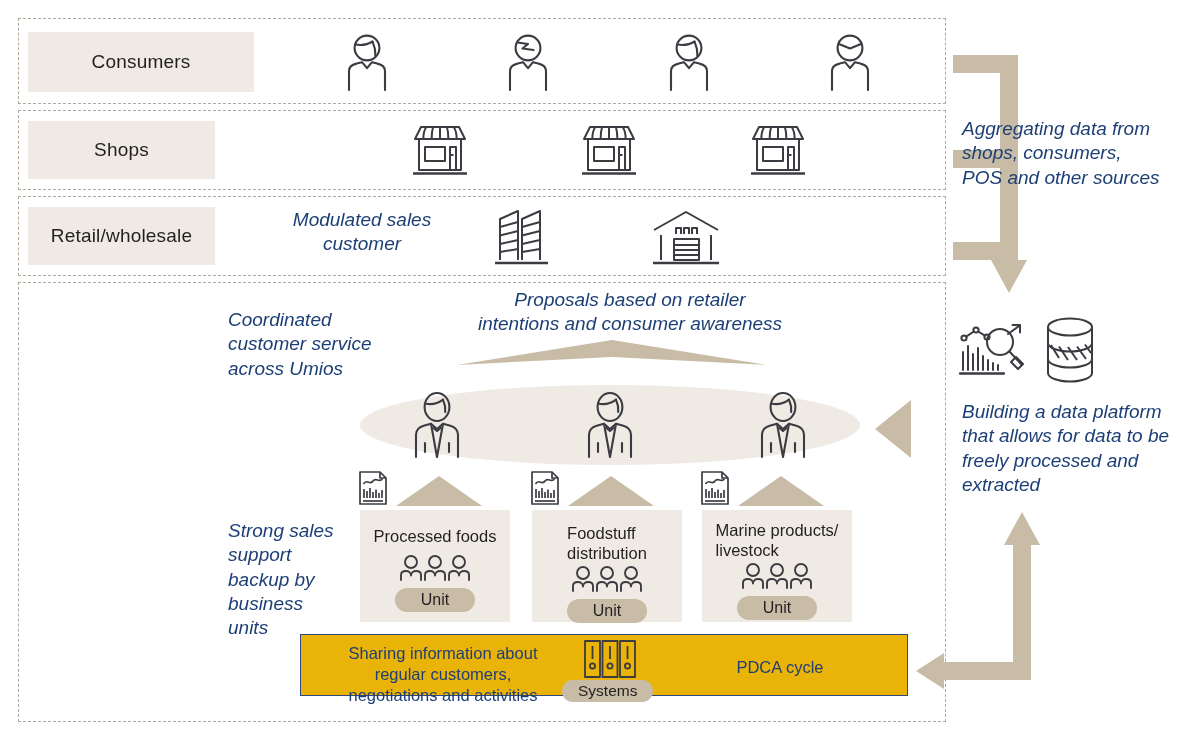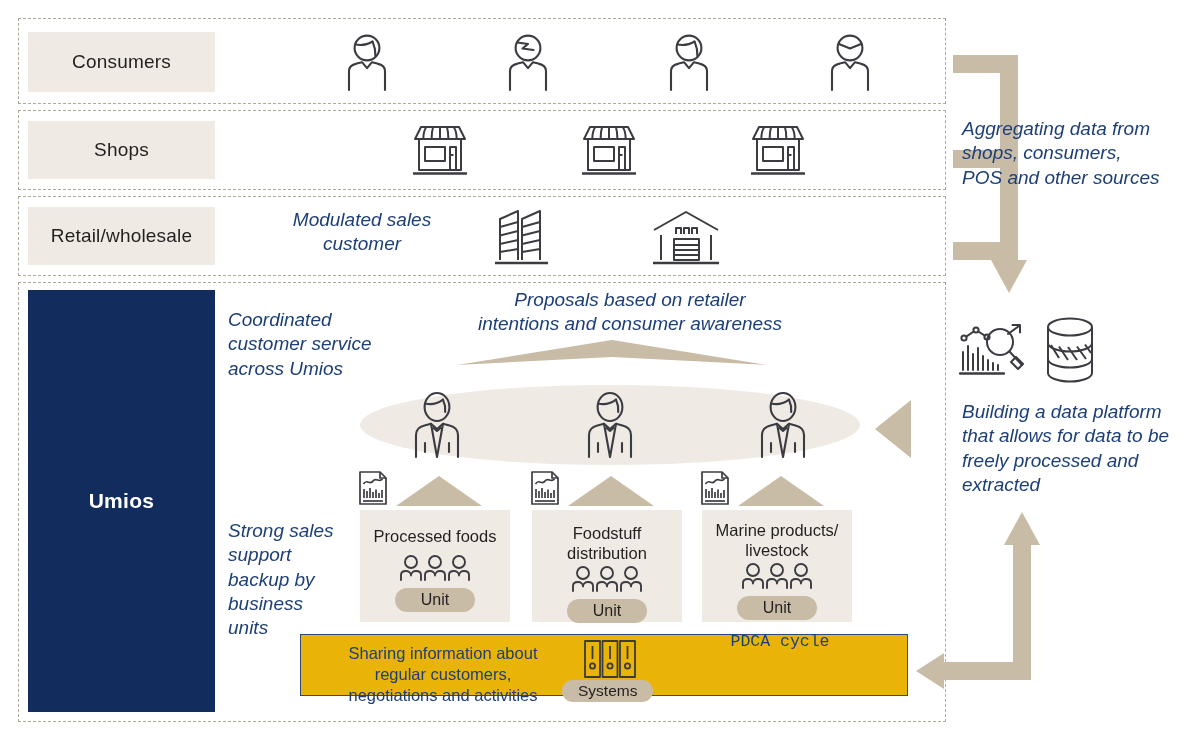--- a/index.html
+++ b/index.html
@@ -31,21 +31,21 @@
 
   .navy-text{color:#1d3f76;font-size:19px;line-height:1.28;text-align:center;font-style:italic;}
   .navy-text.left{text-align:left;}
 
   
   .unit-card{
     position:absolute;background:#efebe4;box-sizing:border-box;
     display:flex;flex-direction:column;align-items:center;
   }
   .unit-card .u-title{
-    color:#231f20;font-size:16.5px;line-height:1.22;text-align:center;
+    color:#231f20;font-size:16.5px;line-height:1.22;text-align:left;
     margin-top:16px;padding:0 6px;
   }
   .unit-pill{
     background:#c9bca6;border-radius:13px;color:#231f20;font-size:16px;
     padding:3px 26px;margin-top:6px;
   }
   .people-row{margin-top:8px;}
 
   .pdca-bar{
     position:absolute;background:#eab308;border:1.2px solid #31487f;
@@ -61,21 +61,21 @@
     position:absolute;background:#efebe4;border-radius:50%;
   }
   svg{display:block;overflow:visible;}
 </style>
 </head>
 <body>
 
 <div class="stage">
 
   <div class="lane" style="left:18px;top:18px;width:928px;height:86px;"></div>
-  <div class="lane-label" style="left:28px;top:32px;width:187px;height:60px;">
+  <div class="lane-label" style="left:28px;top:32px;width:226px;height:60px;">
     <span>Consumers</span>
   </div>
 
   <div class="abs" style="left:343px;top:33px;">
     <svg width="48" height="58" viewBox="0 0 48 58">
       <g fill="none" stroke="#3b3b42" stroke-width="2.1" stroke-linecap="round" stroke-linejoin="round">
         <circle cx="24" cy="15" r="12.4"></circle>
         <path d="M12.2 11.5 C18 12.5 24 12 29.5 8.5"></path>
         <path d="M29.6 8.6 C31.5 13 32.6 18 32.4 23"></path>
         <path d="M6 57 L6 38 C6 34 9 31.6 13.6 30.6 L19 29.2 L24 35.2 L29 29.2 L34.4 30.6 C39 31.6 42 34 42 38 L42 57"></path>
@@ -207,23 +207,20 @@
         <rect x="24" y="33" width="25" height="21"></rect>
         <path d="M24 39 L49 39"></path>
           <path d="M24 44 L49 44"></path>
           <path d="M24 49 L49 49"></path>
         <path d="M3 57 L69 57" stroke-width="2.4"></path>
       </g>
     </svg>
   </div>
 
   <div class="lane" style="left:18px;top:282px;width:928px;height:440px;"></div>
-  <div class="umios-panel" style="left:28px;top:290px;width:187px;height:422px;">
-    <span>Umios</span>
-  </div>
 
   <div class="abs navy-text left" style="left:228px;top:308px;width:180px;">
     <div>Coordinated</div>
     <div>customer service</div>
     <div>across Umios</div>
   </div>
 
   <div class="abs navy-text" style="left:420px;top:288px;width:420px;">
     <div>Proposals based on retailer</div>
     <div>intentions and consumer awareness</div>
@@ -438,21 +435,21 @@
             <circle cx="9.5" cy="27" r="2.6"></circle>
           <path d="M27 7 L27 20"></path>
             <circle cx="27" cy="27" r="2.6"></circle>
           <path d="M44.5 7 L44.5 20"></path>
             <circle cx="44.5" cy="27" r="2.6"></circle>
         </g>
       </svg>
     </div>
 
   </div>
-  <div class="pdca-text" style="position:absolute;left:700px;top:632px;width:160px;font-family:Liberation Mono, monospace;">PDCA cycle</div>
+  <div class="pdca-text" style="position:absolute;left:700px;top:657px;width:160px;">PDCA cycle</div>
   <div class="sys-pill" style="left:562px;top:680px;">Systems</div>
 
   <div class="abs" style="left:945px;top:45px;">
     <svg width="120" height="250" viewBox="0 0 120 250">
       <g fill="#c9bca6">
         <rect x="55" y="10" width="18" height="215"></rect>
         <rect x="8" y="10" width="55" height="18"></rect>
         <rect x="8" y="105" width="55" height="18"></rect>
         <rect x="8" y="197" width="55" height="18"></rect>
         <polygon points="64,248 46,215 82,215"></polygon>

